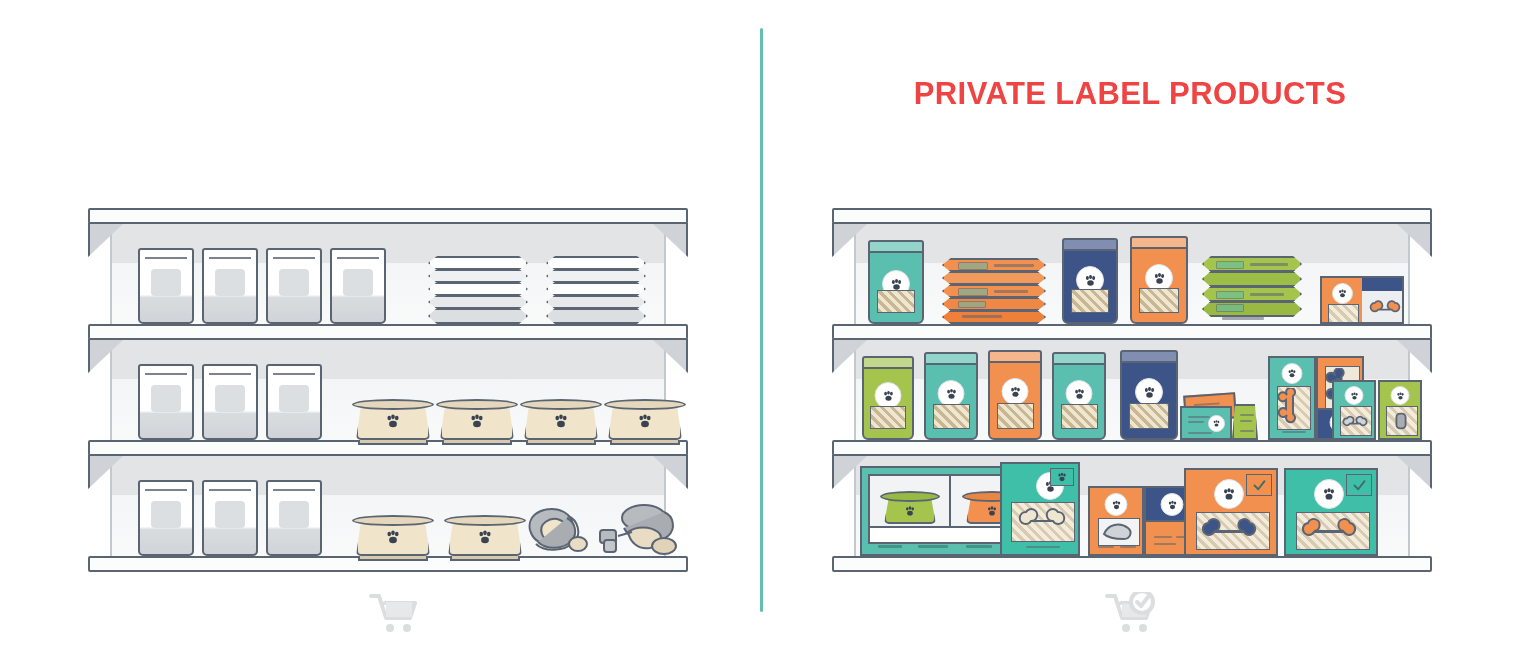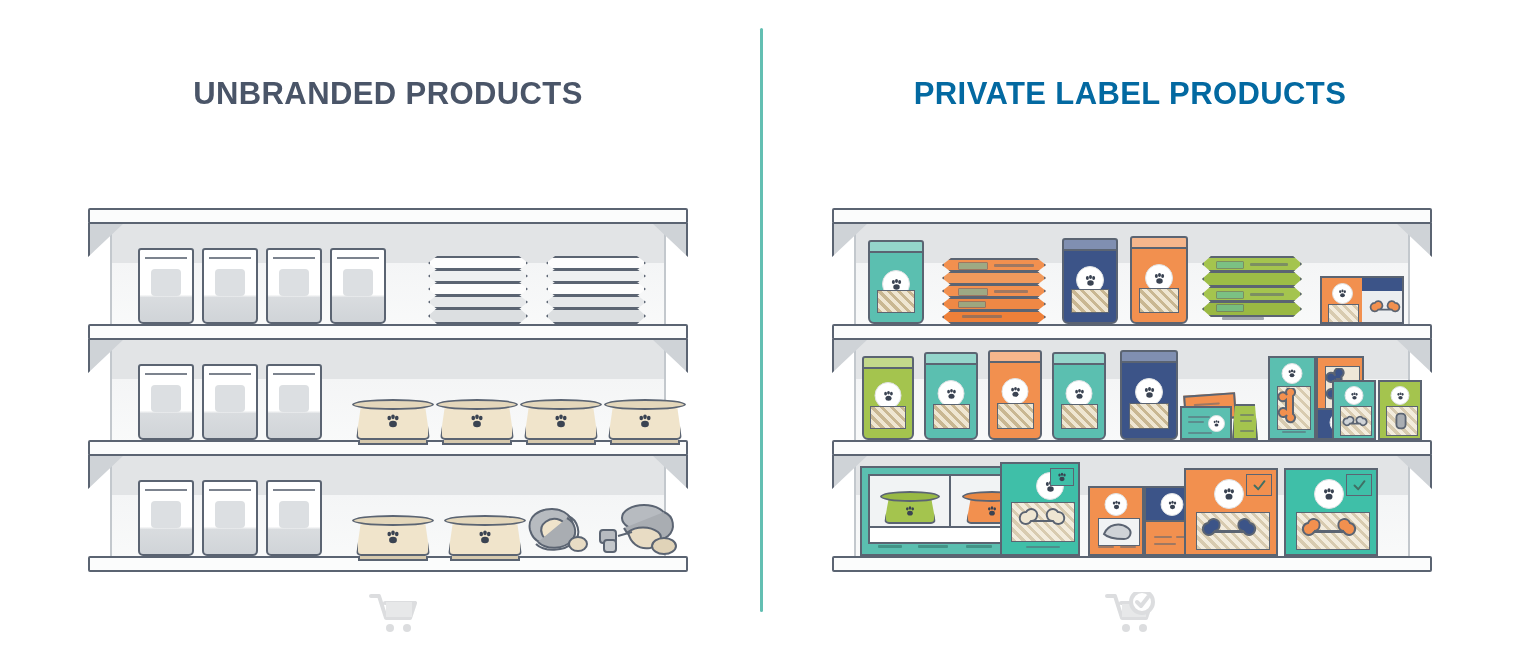--- a/index.html
+++ b/index.html
@@ -17,21 +17,21 @@
     position:absolute;left:760px;top:28px;width:3px;height:584px;
     background:#63bfb2;border-radius:2px;
   }
 
   
   .title{
     position:absolute;top:76px;width:660px;text-align:center;
     font-size:31px;font-weight:bold;letter-spacing:.4px;
   }
   .title-left{left:58px;color:#4a5568;}
-  .title-right{left:800px;color:#0369a1;}
+  .title-right{left:800px;color:#ef4444;}
 
   
   .unit{position:absolute;}
   .unit-left{left:88px;top:208px;width:600px;height:360px;}
   .unit-right{left:832px;top:208px;width:600px;height:360px;}
 
   
   .bay{
     position:absolute;left:22px;right:22px;
     background:linear-gradient(180deg,#e2e4e6 0%,#e2e4e6 38%,#f4f5f6 38%,#f9fafa 100%);
@@ -120,21 +120,20 @@
   
   .cart{position:absolute;opacity:.85;}
 </style>
 </head>
 <body>
 
 <div class="stage">
 
   <div class="divider"></div>
 
-  <div class="title title-left">UNBRANDED PRODUCTS</div>
   <div class="title title-right">PRIVATE LABEL PRODUCTS</div>
 
   <div class="unit unit-left">
 
     <div class="bay bay1"></div>
     <div class="bay bay2"></div>
     <div class="bay bay3"></div>
     <div class="post postL"></div>
     <div class="post postR"></div>
 

